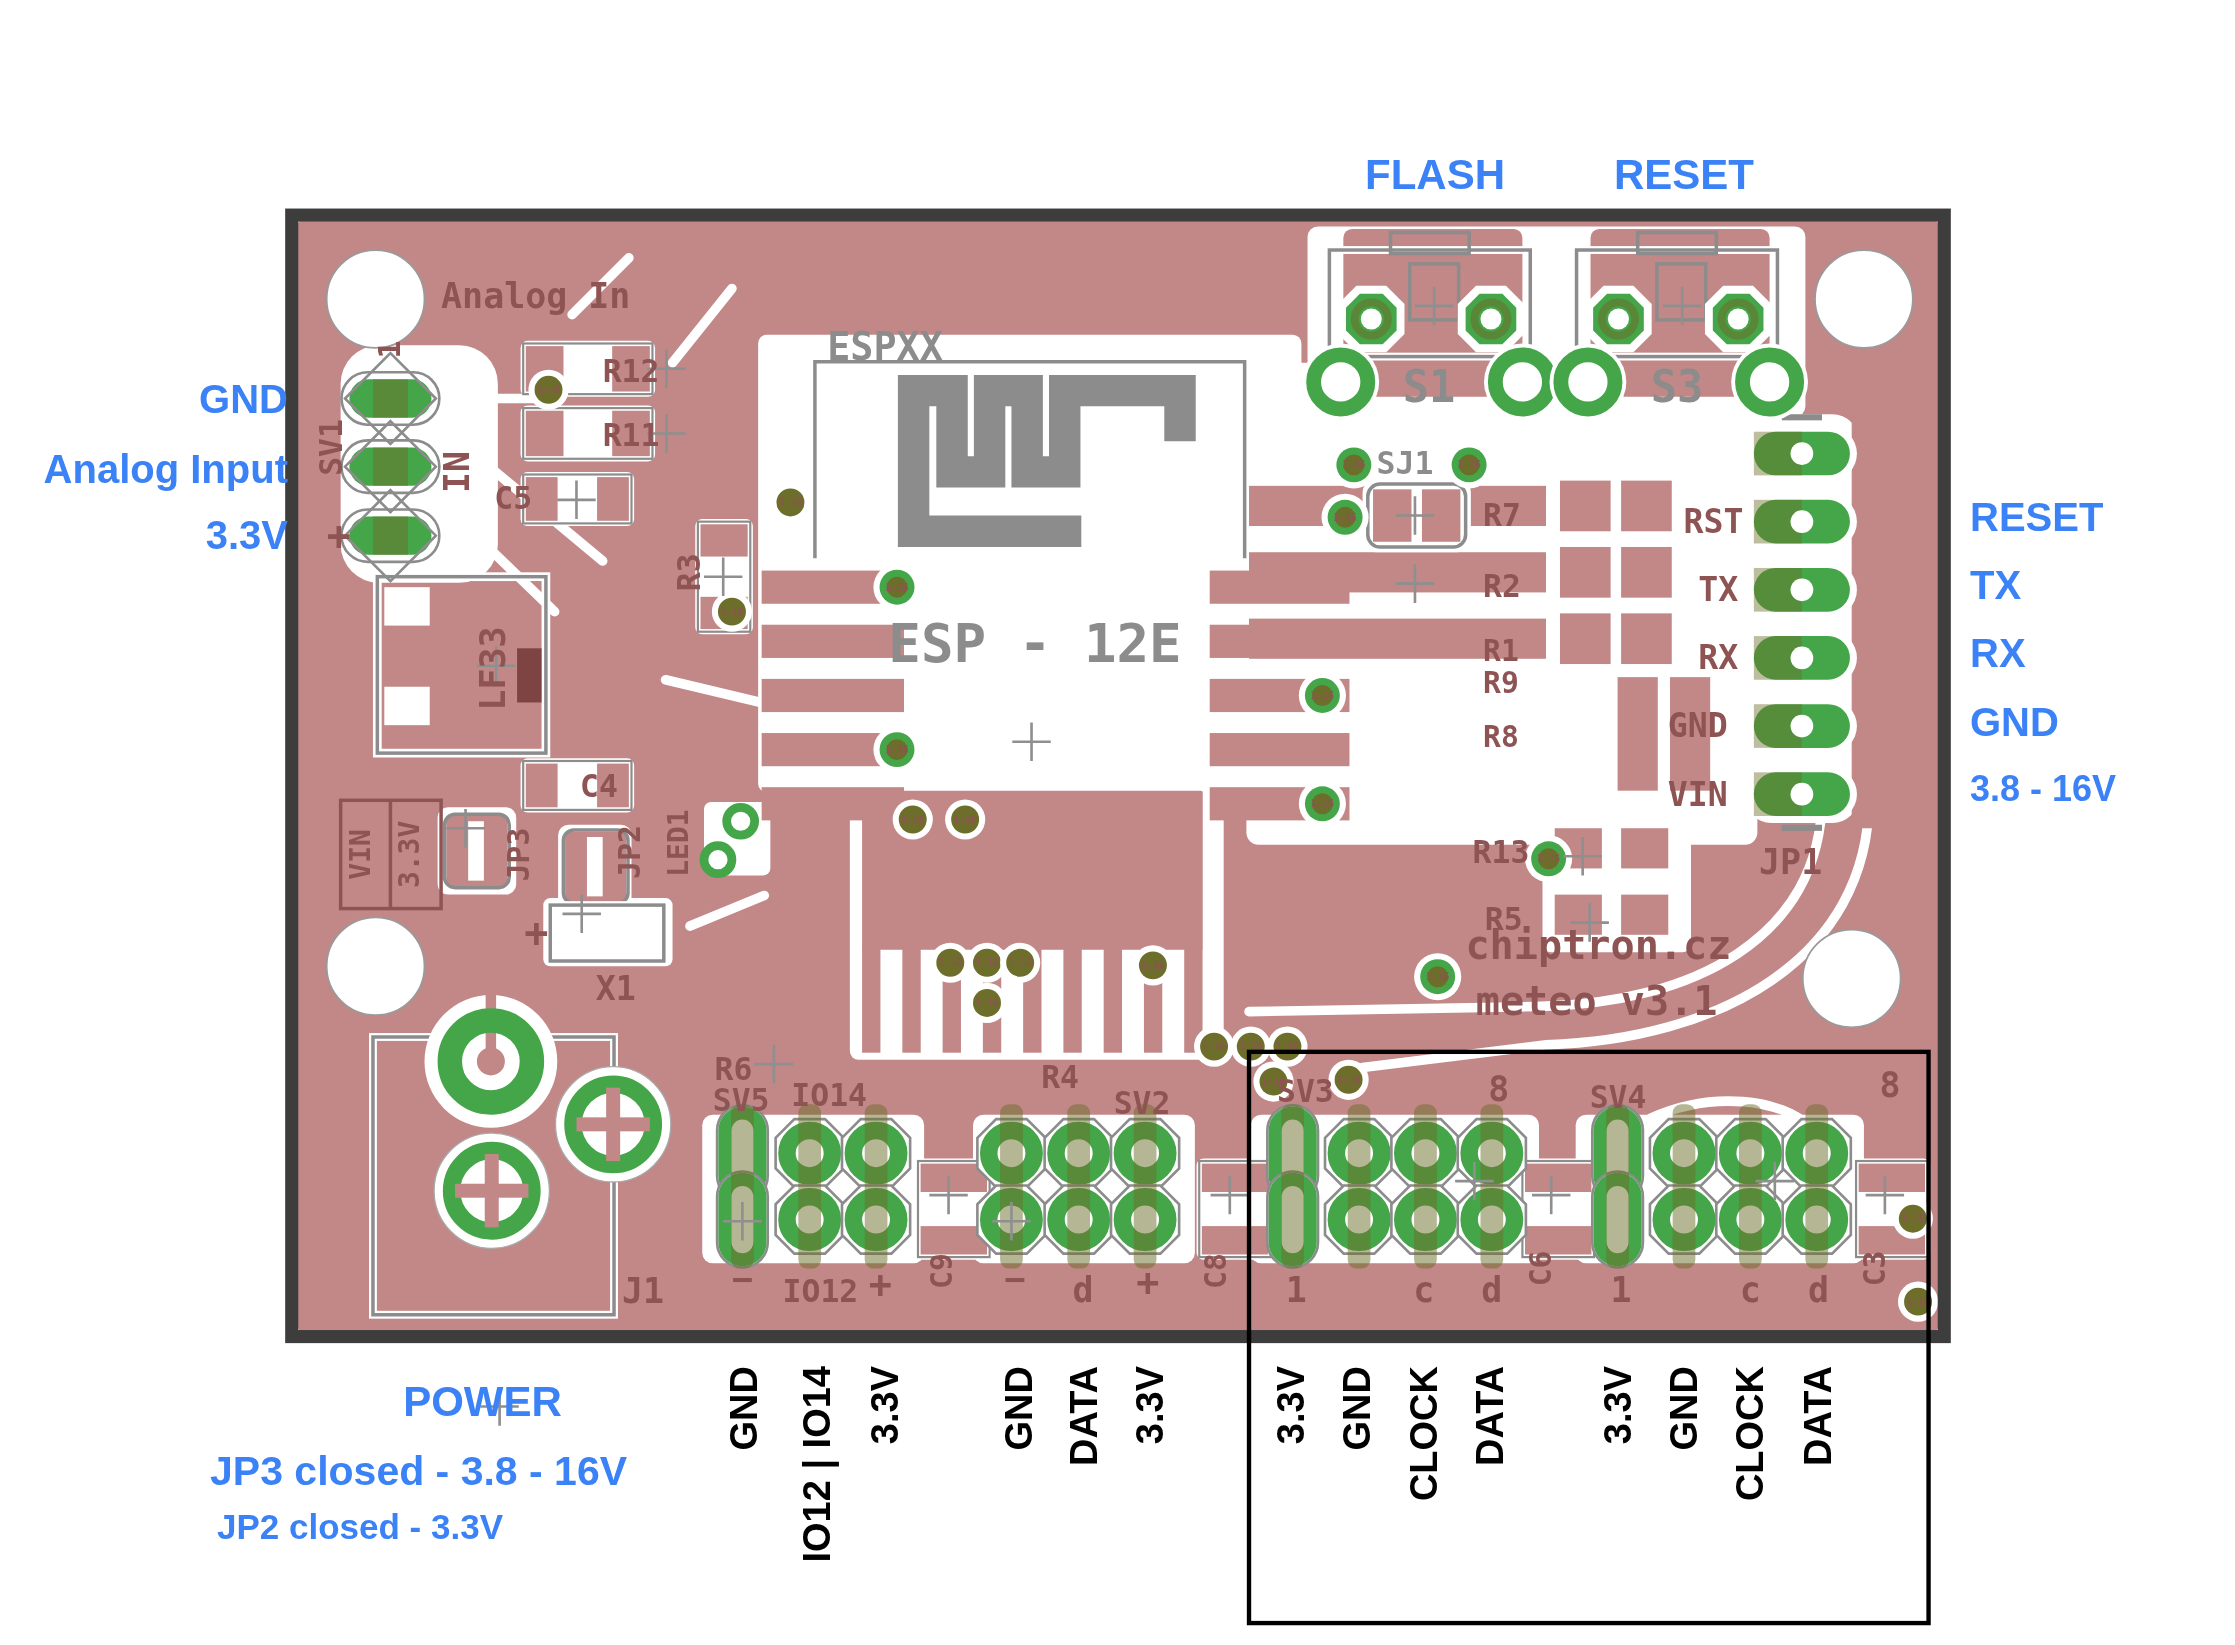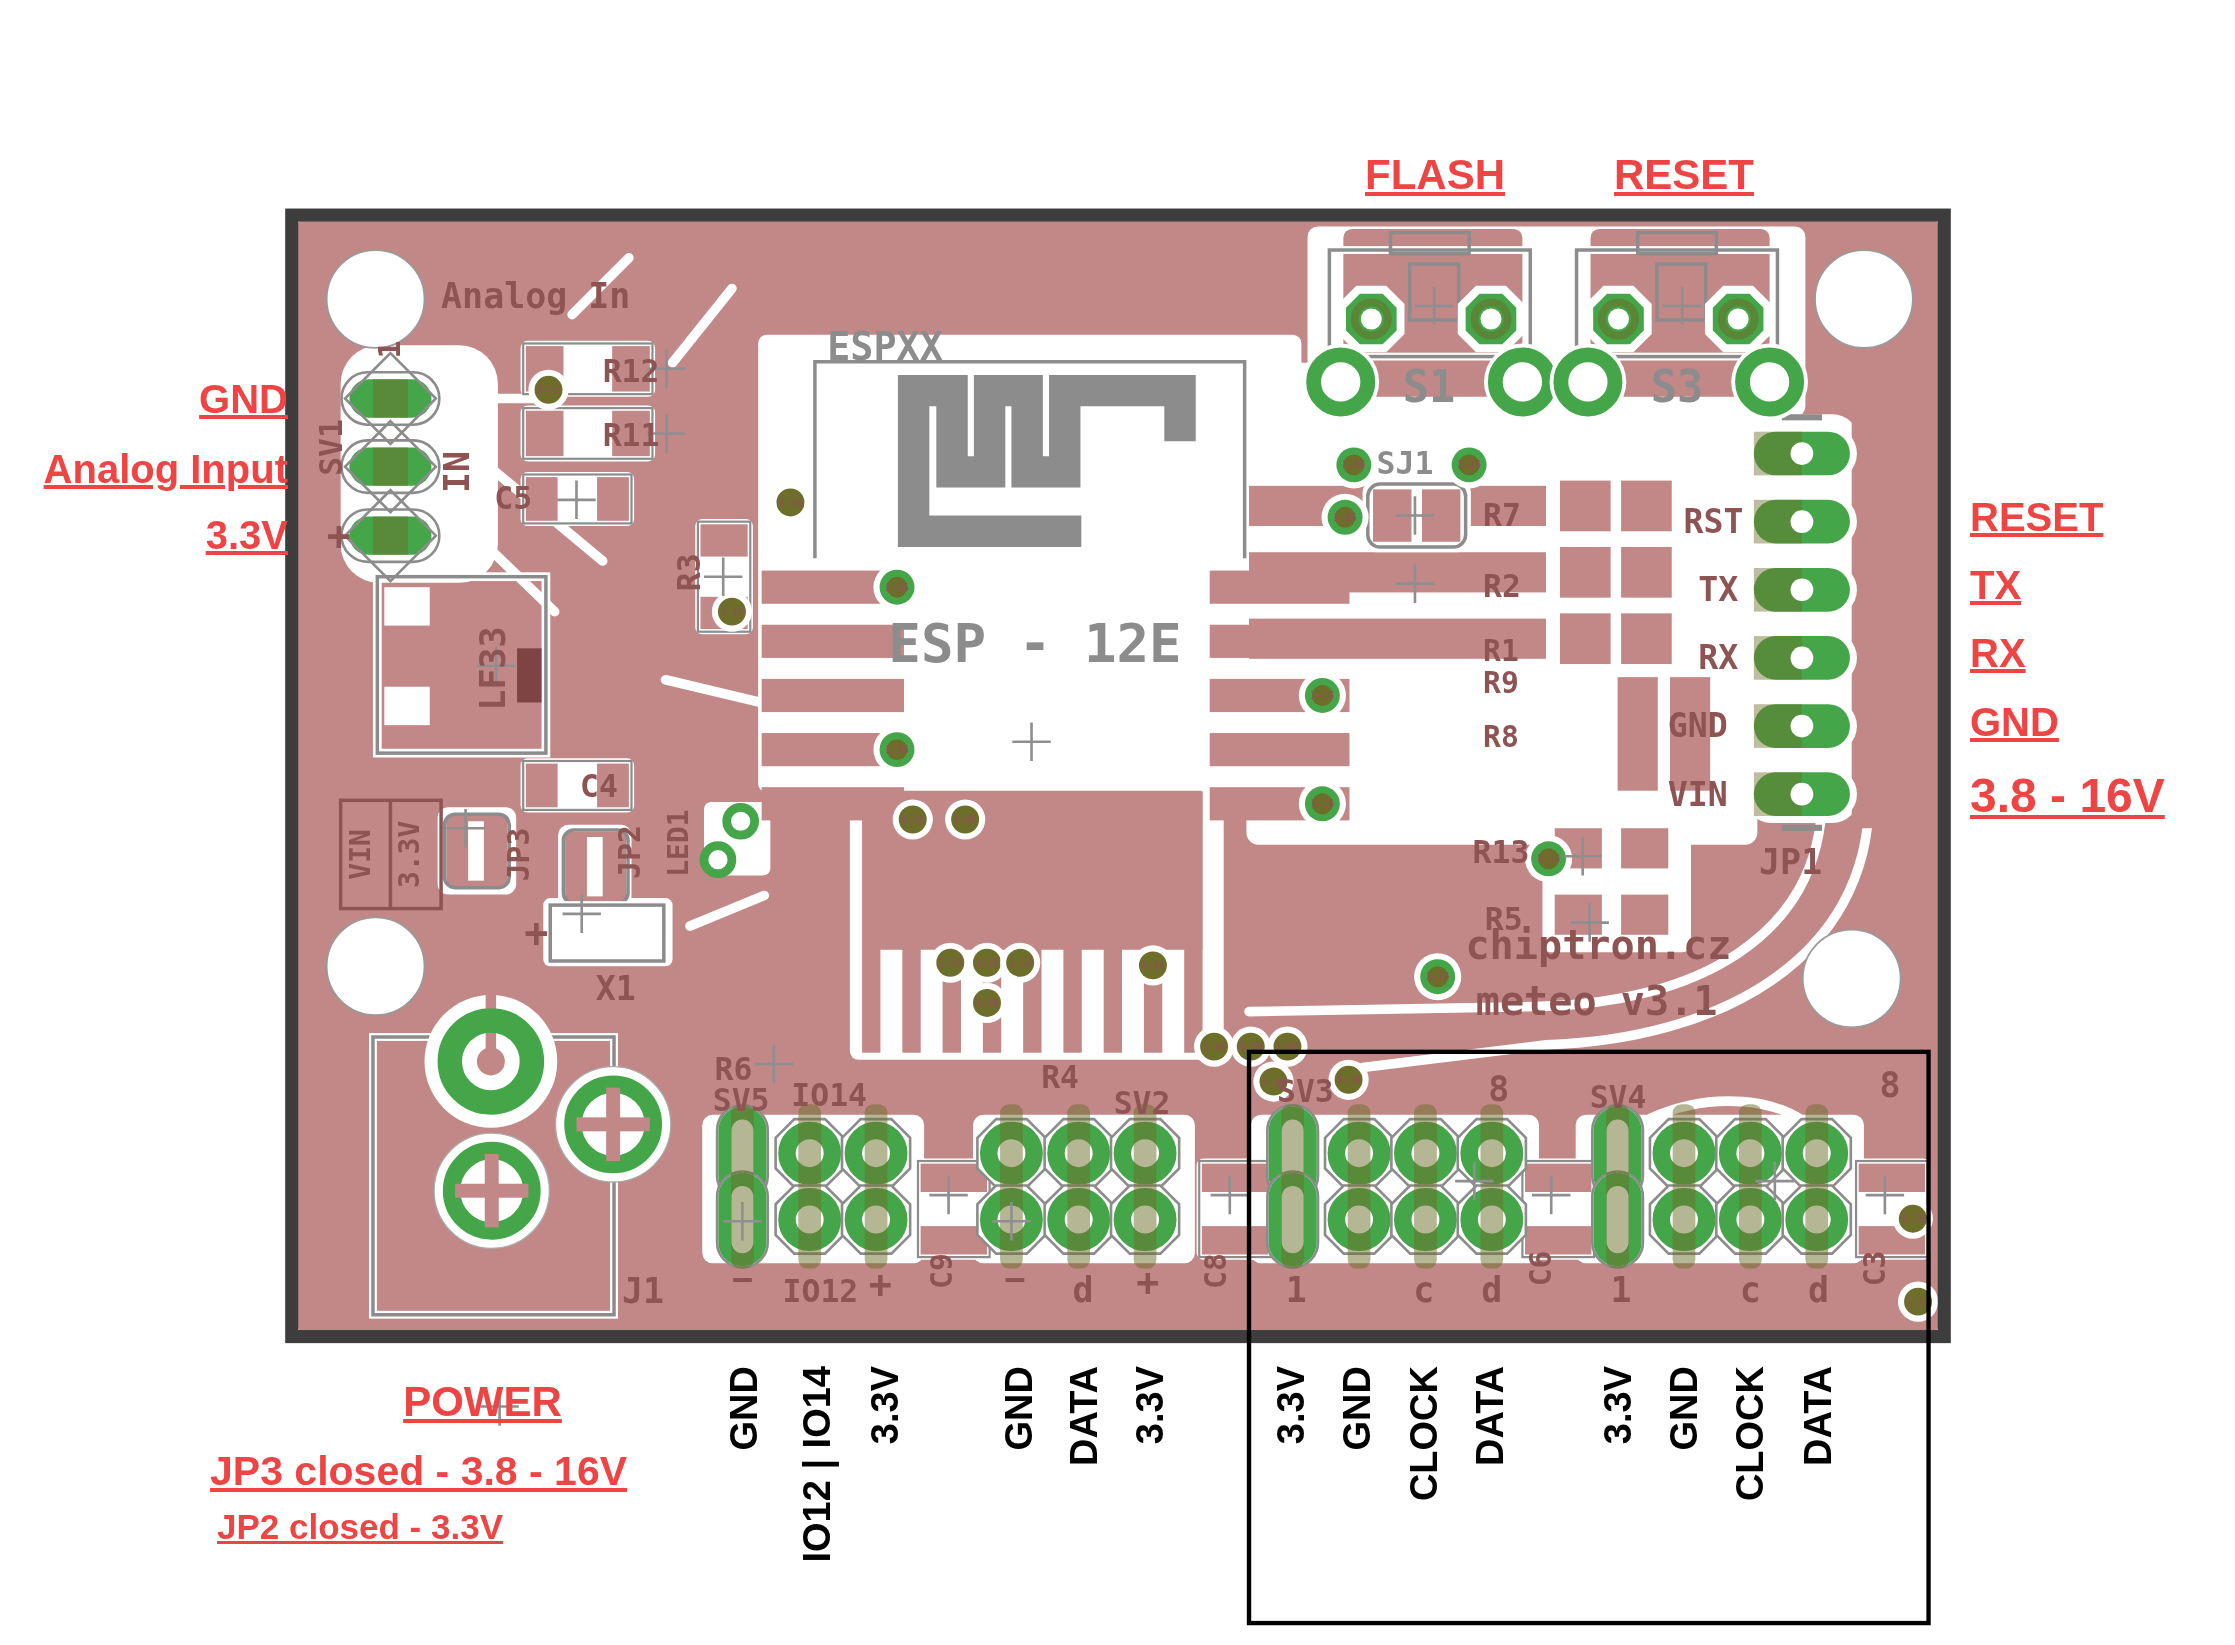--- a/index.html
+++ b/index.html
@@ -1,20 +1,20 @@
 <!DOCTYPE html>
 <html style="font-size:14px"><head>
 <meta charset="utf-8">
 <style>
   html,body{margin:0;padding:0;background:#fff;}
   #stage{position:relative;width:2236px;height:1646px;background:#fff;overflow:hidden;
          font-family:"Liberation Sans",sans-serif;}
   #pcb{position:absolute;left:0;top:0;}
-  .ann{position:absolute;font-weight:bold;color:#ef4444;white-space:nowrap;
-       font-family:"Liberation Sans",sans-serif;text-decoration:underline;}
+  .ann{position:absolute;font-weight:bold;color:#3b82f6;white-space:nowrap;
+       font-family:"Liberation Sans",sans-serif;}
   .vpin{position:absolute;height:44px;line-height:44px;font-weight:bold;font-size:38px;
         color:#000;white-space:nowrap;transform-origin:0 0;
         transform:rotate(-90deg) translateX(-100%);}
   svg text.silk{font-family:"DejaVu Sans Mono",monospace;font-weight:bold;}
 </style>
 </head>
 <body>
 
 <div id="stage">
   <svg id="pcb" width="2236" height="1646" viewBox="0 0 2560 1884">
@@ -486,21 +486,21 @@
   <div id="leftAnn">
       <div class="ann" style="left:0px;top:377px;width:288px;text-align:right;font-size:40px;">GND</div>
       <div class="ann" style="left:0px;top:440px;width:288px;text-align:right;font-size:40px;margin-top:7px;">Analog Input</div>
       <div class="ann" style="left:0px;top:513px;width:288px;text-align:right;font-size:40px;">3.3V</div>
     </div>
   <div id="rightAnn">
       <div class="ann" style="left:1970px;top:495px;font-size:40px;">RESET</div>
       <div class="ann" style="left:1970px;top:563px;font-size:40px;">TX</div>
       <div class="ann" style="left:1970px;top:631px;font-size:40px;">RX</div>
       <div class="ann" style="left:1970px;top:700px;font-size:40px;">GND</div>
-      <div class="ann" style="left:1970px;top:768px;font-size:48px;">3.8 - 16V</div>
+      <div class="ann" style="left:1970px;top:768px;font-size:36px;">3.8 - 16V</div>
     </div>
   <div id="bottomAnn">
       <div class="vpin" style="left:722px;top:1366px;">GND</div>
       <div class="vpin" style="left:795px;top:1366px;">IO12 | IO14</div>
       <div class="vpin" style="left:863px;top:1366px;">3.3V</div>
       <div class="vpin" style="left:997px;top:1366px;">GND</div>
       <div class="vpin" style="left:1062px;top:1366px;">DATA</div>
       <div class="vpin" style="left:1128px;top:1366px;">3.3V</div>
       <div class="vpin" style="left:1269px;top:1366px;">3.3V</div>
       <div class="vpin" style="left:1335px;top:1366px;">GND</div>

